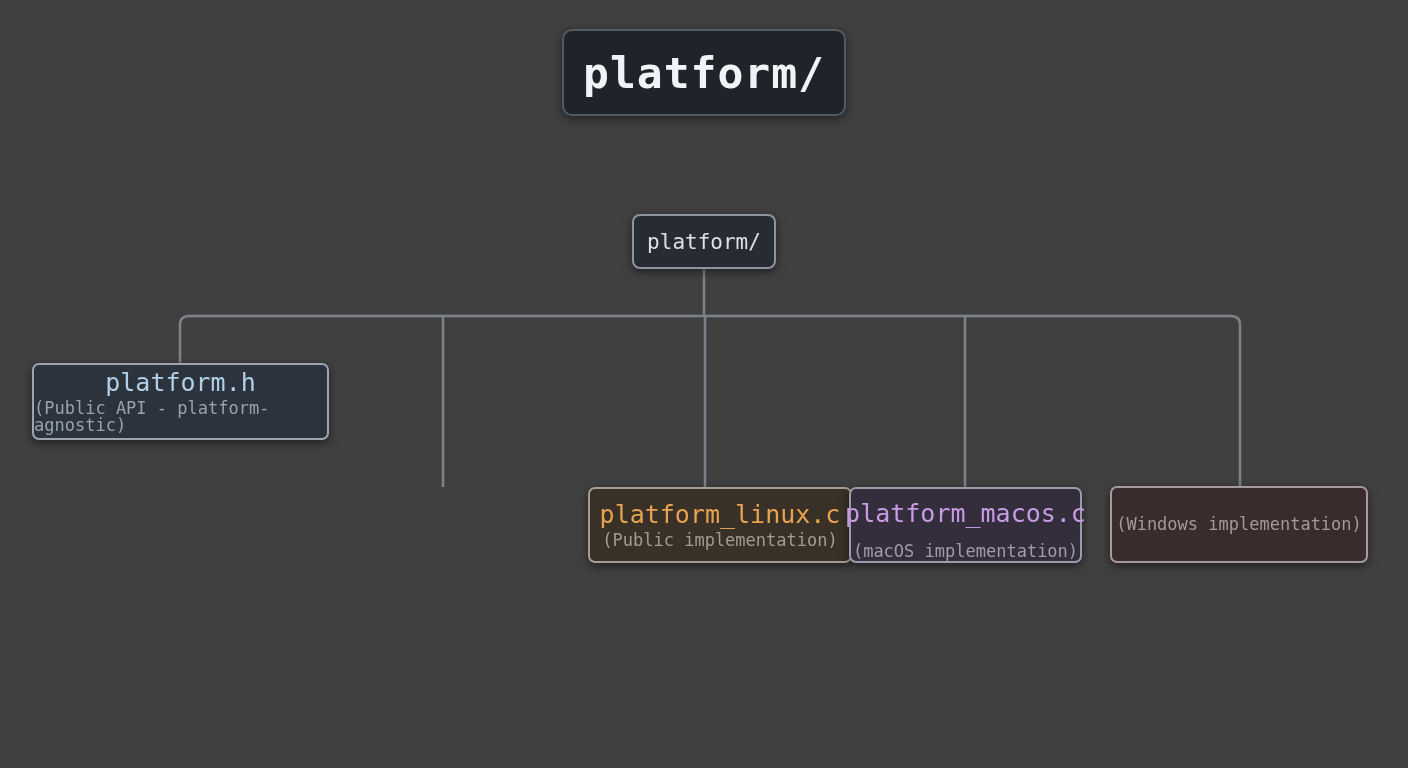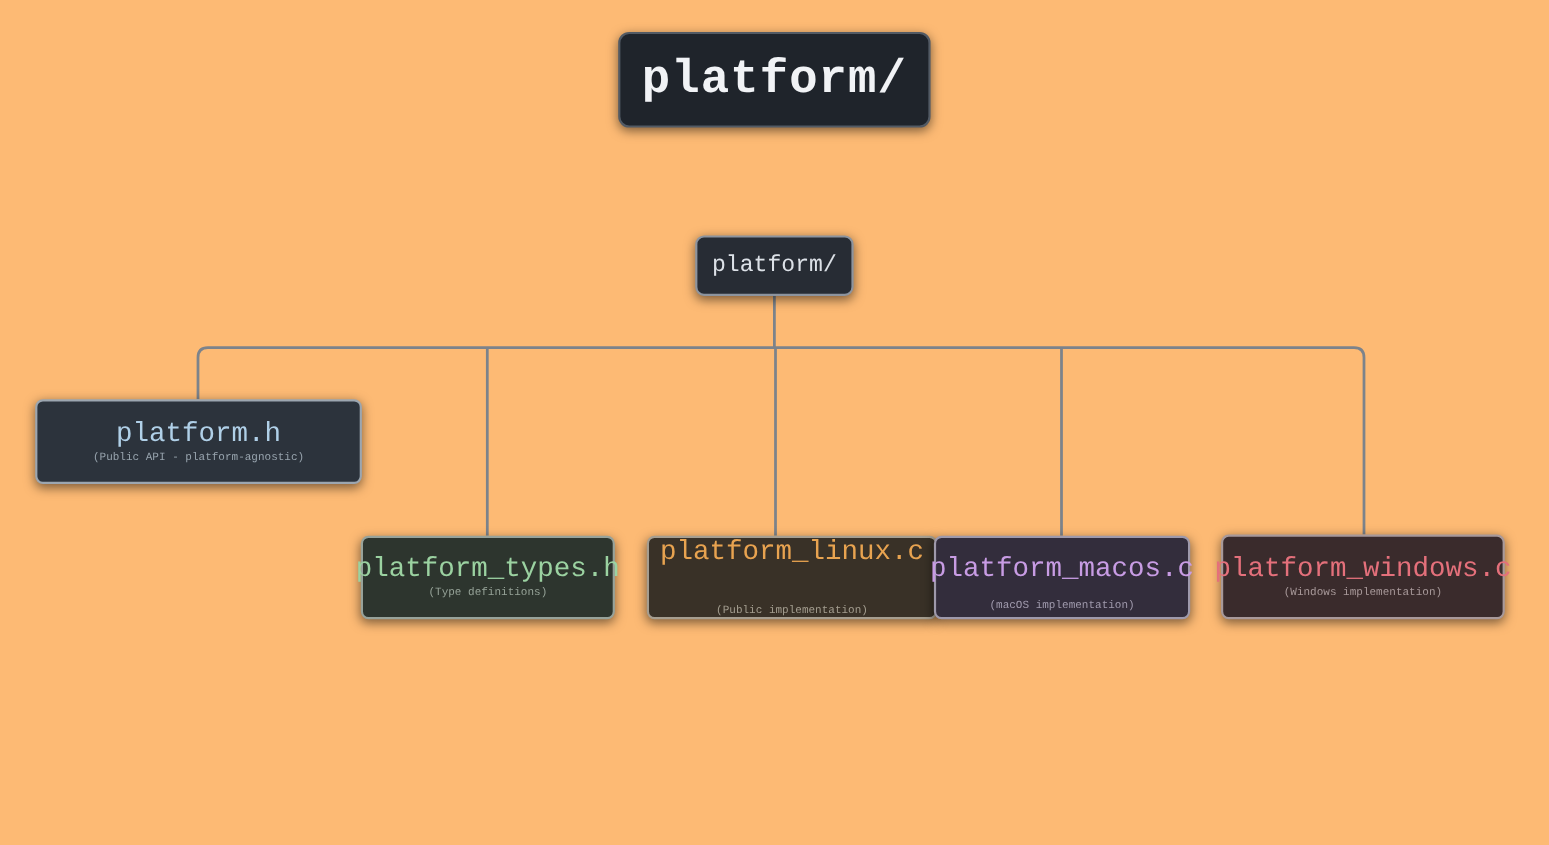--- a/index.html
+++ b/index.html
@@ -55,31 +55,31 @@
   }
   .root-label {
     font-size: 21px;
     color: #dce1e7;
   }
   .node {
     border-radius: 7px;
     gap: 5px;
   }
   .node-title { font-size: 25px; line-height: 1; }
-  .node-subtitle { font-size: 10px; line-height: 1; }
+  .node-subtitle { font-size: 17px; line-height: 1; }
   .n0 { left: 32px;   top: 363px; width: 297px; height: 77px; }
   .n1 { left: 328px;  top: 487px; width: 231px; height: 76px; }
-  .n2 { left: 588px;  top: 487px; width: 264px; height: 76px; justify-content: space-between; }
+  .n2 { left: 588px;  top: 487px; width: 264px; height: 76px; }
   .n3 { left: 849px;  top: 487px; width: 233px; height: 76px; }
   .n4 { left: 1110px; top: 486px; width: 258px; height: 77px; }
 </style>
 </head>
 <body>
 
-<div class="canvas" style="background-color: #fdba74; font-family: Liberation Mono, monospace;">
+<div class="canvas" style="background-color: #404040;">
 
   <div class="box header-box">
     <span class="header-title">platform/</span>
   </div>
 
   <svg class="connectors" viewBox="0 0 1408 768" xmlns="http://www.w3.org/2000/svg">
     <g stroke="#7c838b">
       <path d="M704 269 V 316"></path>
       <path d="M180 363 V 325 Q180 316 189 316 H 1231 Q1240 316 1240 325 V 486"></path>
       <path d="M443 316 V 487"></path>
@@ -90,33 +90,28 @@
 
   <div class="box root-box">
     <span class="root-label">platform/</span>
   </div>
 
   <div class="box node n0" style="background-color: rgb(44, 51, 60); border-color: rgb(156, 166, 176);">
     <span class="node-title" style="color: rgb(176, 208, 232);">platform.h</span>
     <span class="node-subtitle" style="color: rgb(151, 163, 173);">(Public API - platform-agnostic)</span>
   </div>
 
-  <div class="box node n1" style="background-color: rgb(45, 53, 46); border-color: rgb(151, 162, 154);">
-    <span class="node-title" style="color: rgb(155, 210, 161);">platform_types.h</span>
-    <span class="node-subtitle" style="color: rgb(149, 162, 151);">(Type definitions)</span>
-  </div>
 
   <div class="box node n2" style="background-color: rgb(57, 49, 39); border-color: rgb(166, 158, 144);">
     <span class="node-title" style="color: rgb(232, 163, 80);">platform_linux.c</span>
     <span class="node-subtitle" style="color: rgb(163, 157, 143);">(Public implementation)</span>
   </div>
 
   <div class="box node n3" style="background-color: rgb(51, 45, 60); border-color: rgb(158, 153, 171);">
     <span class="node-title" style="color: rgb(200, 156, 228); margin-top: 11px;">platform_macos.c</span>
     <span class="node-subtitle" style="color: rgb(160, 154, 173); margin-top: 12px;">(macOS implementation)</span>
   </div>
 
   <div class="box node n4" style="background-color: rgb(58, 43, 44); border-color: rgb(168, 153, 154);">
-    <span class="node-title" style="color: rgb(228, 112, 123);">platform_windows.c</span>
     <span class="node-subtitle" style="color: rgb(167, 152, 153);">(Windows implementation)</span>
   </div>
 
 </div>
 
 </body></html>

